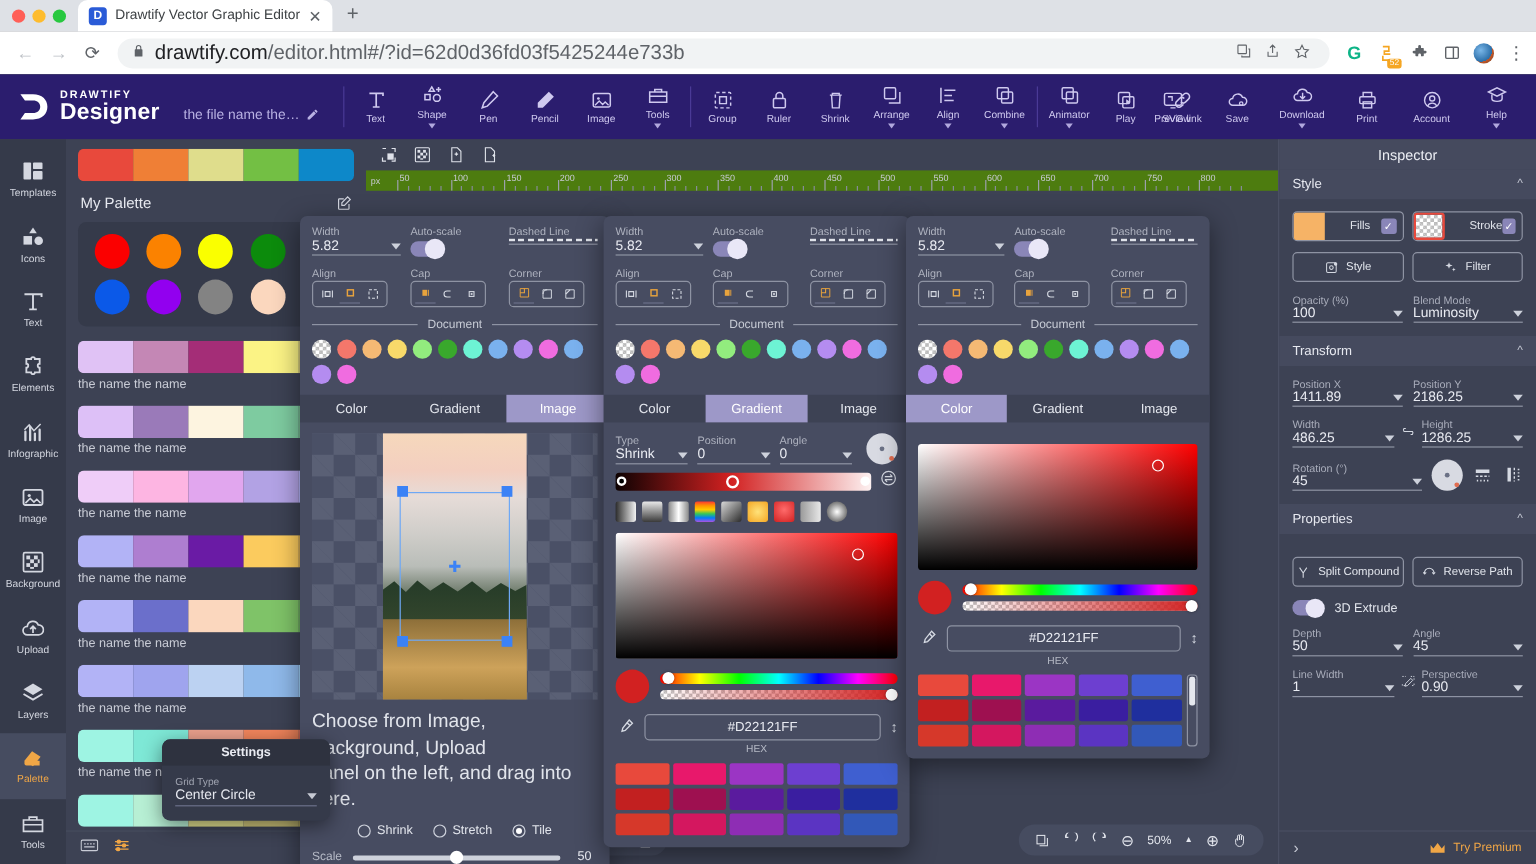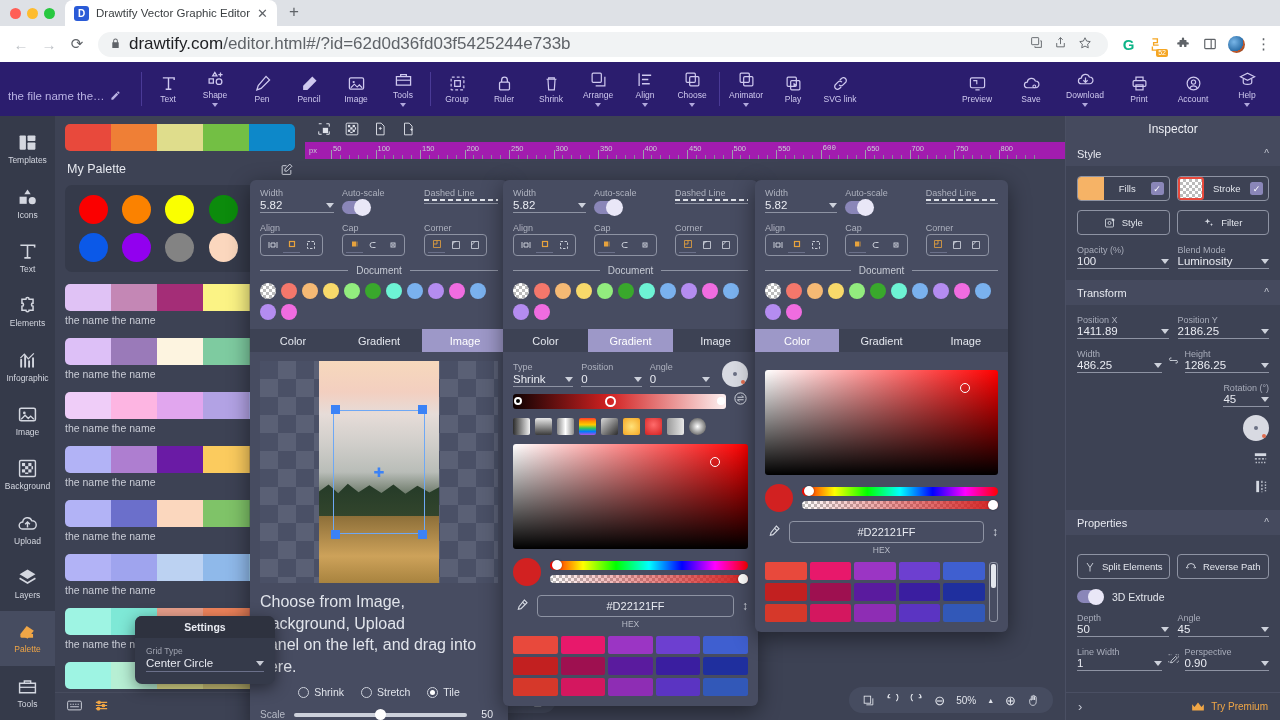--- a/index.html
+++ b/index.html
@@ -110,21 +110,21 @@
   .trow{display:flex;align-items:center;gap:9px;margin-top:10px;}
   .tg{width:26px;height:13px;border-radius:7px;background:#8a86b8;position:relative;flex-shrink:0;cursor:pointer;}
   .tg::after{content:"";position:absolute;right:-1px;top:-1.5px;width:16px;height:16px;border-radius:50%;
     background:#e9e7f7;}
   .trow .tl2{font-size:10px;color:#d6d9e2;}
 
   
   .canvas{flex:1;background:#3d4254;position:relative;overflow:hidden;}
   .canv-tools{height:26px;display:flex;align-items:center;gap:14px;padding-left:12px;}
   .canv-tools svg{width:14px;height:14px;color:#dfe2ea;cursor:pointer;}
-  .ruler{height:17px;background:#a21caf;position:relative;overflow:hidden;text-align:center;}
+  .ruler{height:17px;background:#4d7c0f;position:relative;overflow:hidden;text-align:center;}
   .ruler .px{position:absolute;left:4px;top:4px;font-size:7.5px;color:#c8cbd4;}
   .rk{position:absolute;bottom:0;width:1px;background:#9da1ad;}
   .rl{position:absolute;font-size:7.5px;color:#c8cbd4;top:2px;}
 
   
   .pgbar{position:absolute;left:10px;bottom:7px;height:26px;background:#464c60;border-radius:13px;
     display:flex;align-items:center;gap:11px;padding:0 12px;z-index:10;}
   .pgbar svg{width:13px;height:13px;color:#e2e5ec;cursor:pointer;}
   .pgbar .pn{font-size:10px;color:#e2e5ec;}
   .pgbar .ch{font-size:11px;color:#e2e5ec;cursor:pointer;}
@@ -211,38 +211,38 @@
   .insp-title{height:25px;display:flex;align-items:center;justify-content:center;
     font-size:12px;color:#eceef4;background:#454a5e;}
   .sec-hdr{height:25px;background:#454a5e;display:flex;align-items:center;justify-content:space-between;
     padding:0 11px;font-size:11px;color:#e7e9f0;cursor:pointer;}
   .sec-hdr .cv{font-size:10px;color:#c3c7d2;}
   .sec{padding:10px 11px 11px 11px;}
   .fillrow{display:flex;gap:7px;}
   .fillbox{flex:1;height:25px;border:1px solid #8e93a3;border-radius:4px;display:flex;align-items:center;
     position:relative;overflow:hidden;}
   .fillsw{width:26px;height:100%;flex-shrink:0;}
-  .fillbox .fl{flex:1;text-align:center;font-size:9.5px;color:#e2e5ec;}
+  .fillbox .fl{flex:1;font-size:9.5px;color:#e2e5ec;padding-left:21px;}
   .cb{width:13px;height:13px;border-radius:2.5px;background:#8a86b8;margin-right:5px;
     display:flex;align-items:center;justify-content:center;color:#fff;font-size:9px;}
   .btn2{display:flex;gap:7px;margin-top:9px;}
   .ibtn{flex:1;height:25px;border:1px solid #8e93a3;border-radius:4px;display:flex;align-items:center;
     justify-content:center;gap:6px;font-size:9.5px;color:#e2e5ec;cursor:pointer;}
   .ibtn svg{width:12px;height:12px;}
   .ff{display:flex;gap:9px;margin-top:10px;}
   .fgrp{flex:1;min-width:0;}
   .fgrp .fl2{font-size:9px;color:#a8acba;}
   .fgrp .fv{display:flex;align-items:center;justify-content:space-between;
     border-bottom:1px solid #8e93a3;padding-bottom:1px;}
   .fgrp .fv span{font-size:11.5px;color:#e9ebf2;}
   .fgrp .fv .ar{width:0;height:0;border-left:4px solid transparent;border-right:4px solid transparent;
     border-top:5px solid #cdd1db;}
   .linkico{align-self:flex-end;padding-bottom:3px;color:#d5d9e2;}
   .linkico svg{width:13px;height:11px;}
-  .rotrow{display:flex;align-items:flex-end;gap:8px;margin-top:10px;flex-direction:column;}
+  .rotrow{display:flex;align-items:flex-end;gap:8px;margin-top:10px;}
   .dial{width:26px;height:26px;border-radius:50%;background:#d8dae2;position:relative;flex-shrink:0;}
   .dial::after{content:"";position:absolute;left:11px;top:11px;width:4px;height:4px;border-radius:50%;background:#6b7185;}
   .dial::before{content:"";position:absolute;right:3px;bottom:3px;width:4px;height:4px;border-radius:50%;background:#e06c4f;}
   .micon svg{width:17px;height:17px;color:#d5d9e2;}
   .ex-row{display:flex;align-items:center;gap:9px;margin-top:11px;}
   .ex-row .exl{font-size:10.5px;color:#e2e5ec;}
   .insp-foot{margin-top:auto;border-top:1px solid #4a4f63;height:28px;display:flex;align-items:center;
     justify-content:space-between;padding:0 12px;}
   .insp-foot .ch{font-size:13px;color:#c5c8d3;cursor:pointer;}
   .prem{display:flex;align-items:center;gap:6px;font-size:10px;color:#f0a646;cursor:pointer;}
@@ -314,20 +314,29 @@
         </svg>
       </span>
     <span class="avatar-ext"></span>
     <span class="ei" style="color:#5f6368;font-size:15px">⋮</span>
   </div>
 </div>
 
 <div class="app">
 
   <div class="hdr">
+    <div class="logo-wrap">
+      <svg class="logo-d" viewBox="0 0 40 40" fill="currentColor">
+        <path d="M4 6h14c10 0 16 6 16 14s-6 14-16 14H4l5-7h9c5 0 8-3 8-7s-3-7-8-7H9z"></path>
+      </svg>
+      <div class="logo-txt">
+        <div class="t1">DRAWTIFY</div>
+        <div class="t2">Designer</div>
+      </div>
+    </div>
     <div class="fname">
       <span>the file name the…</span>
       <svg viewBox="0 0 24 24" fill="currentColor">
           <path d="M3 17.2V21h3.8L18 9.8 14.2 6 3 17.2zM20.7 7.1a1 1 0 000-1.4L18.3 3.3a1 1 0 00-1.4 0l-1.8 1.8L18.9 8.9z"></path>
         </svg>
     </div>
 
     <div class="tool-sep" style="margin-left:20px"></div>
 
     <div class="tgrp" id="grp-tools">
@@ -409,21 +418,21 @@
             <path d="M3 3v18M7 6h13M7 12h9M7 18h11" fill="none" stroke="currentColor" stroke-width="1.8"></path>
           </svg>
           <span class="lb">Align</span>
           <span class="caret"></span>
         </div>
         <div class="titem">
           <svg viewBox="0 0 24 24" class="">
             <rect x="3" y="3" width="13" height="13" rx="1.5" fill="none" stroke="currentColor" stroke-width="1.7"></rect>
             <rect x="8" y="8" width="13" height="13" rx="1.5" fill="none" stroke="currentColor" stroke-width="1.7"></rect>
           </svg>
-          <span class="lb">Choose</span>
+          <span class="lb">Combine</span>
           <span class="caret"></span>
         </div>
       </div>
     <div class="tool-sep"></div>
     <div class="tgrp" id="grp-anim">
         <div class="titem">
           <svg viewBox="0 0 24 24" class="">
             <rect x="3" y="3" width="13" height="13" rx="1.5" fill="none" stroke="currentColor" stroke-width="1.7"></rect>
             <rect x="8" y="8" width="13" height="13" rx="1.5" fill="none" stroke="currentColor" stroke-width="1.7"></rect>
           </svg>
@@ -817,21 +826,21 @@
           <div class="rk" style="left: 435.4px; height: 4px; background: rgb(134, 139, 153);"></div>
           <div class="rk" style="left: 444.3px; height: 4px; background: rgb(134, 139, 153);"></div>
           <div class="rk" style="left: 453.2px; height: 4px; background: rgb(134, 139, 153);"></div>
           <div class="rk" style="left: 462.1px; height: 4px; background: rgb(134, 139, 153);"></div>
           <div class="rl" style="left: 473px;">550</div>
           <div class="rk" style="left: 471px; height: 9px;"></div>
           <div class="rk" style="left: 479.9px; height: 4px; background: rgb(134, 139, 153);"></div>
           <div class="rk" style="left: 488.8px; height: 4px; background: rgb(134, 139, 153);"></div>
           <div class="rk" style="left: 497.7px; height: 4px; background: rgb(134, 139, 153);"></div>
           <div class="rk" style="left: 506.6px; height: 4px; background: rgb(134, 139, 153);"></div>
-          <div class="rl" style="left: 517.5px; font-family: Liberation Mono, monospace;">600</div>
+          <div class="rl" style="left: 517.5px;">600</div>
           <div class="rk" style="left: 515.5px; height: 9px;"></div>
           <div class="rk" style="left: 524.4px; height: 4px; background: rgb(134, 139, 153);"></div>
           <div class="rk" style="left: 533.3px; height: 4px; background: rgb(134, 139, 153);"></div>
           <div class="rk" style="left: 542.2px; height: 4px; background: rgb(134, 139, 153);"></div>
           <div class="rk" style="left: 551.1px; height: 4px; background: rgb(134, 139, 153);"></div>
           <div class="rl" style="left: 562px;">650</div>
           <div class="rk" style="left: 560px; height: 9px;"></div>
           <div class="rk" style="left: 568.9px; height: 4px; background: rgb(134, 139, 153);"></div>
           <div class="rk" style="left: 577.8px; height: 4px; background: rgb(134, 139, 153);"></div>
           <div class="rk" style="left: 586.7px; height: 4px; background: rgb(134, 139, 153);"></div>
@@ -1032,21 +1041,21 @@
       <div class="sec-hdr">
         <span>Properties</span>
         <span class="cv">^</span>
       </div>
       <div class="sec">
         <div class="btn2">
           <div class="ibtn">
             <svg viewBox="0 0 24 24" fill="none" stroke="#d5d9e2" stroke-width="1.8">
                 <path d="M12 21v-8M12 13L6 4M12 13l6-9"></path>
               </svg>
-            <span>Split Elements</span>
+            <span>Split Compound</span>
           </div>
           <div class="ibtn">
             <svg viewBox="0 0 24 24" fill="none" stroke="#d5d9e2" stroke-width="1.8">
                 <path d="M4 13a6 6 0 0116 0"></path>
                 <path d="M2 12l2.5 2.5L7 12M17 12l2.5 2.5L22 12"></path>
               </svg>
             <span>Reverse Path</span>
           </div>
         </div>
         <div class="ex-row">

